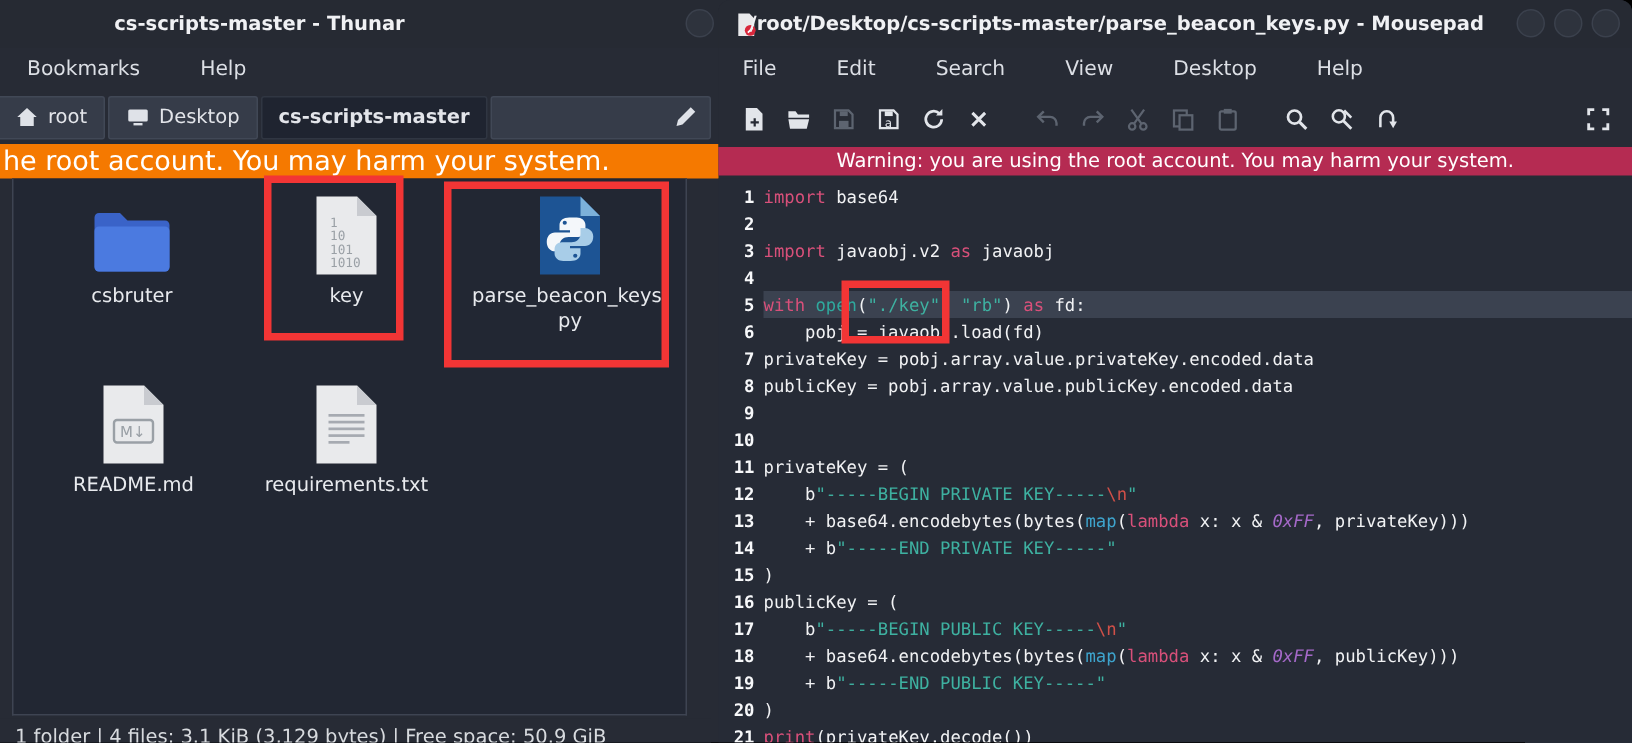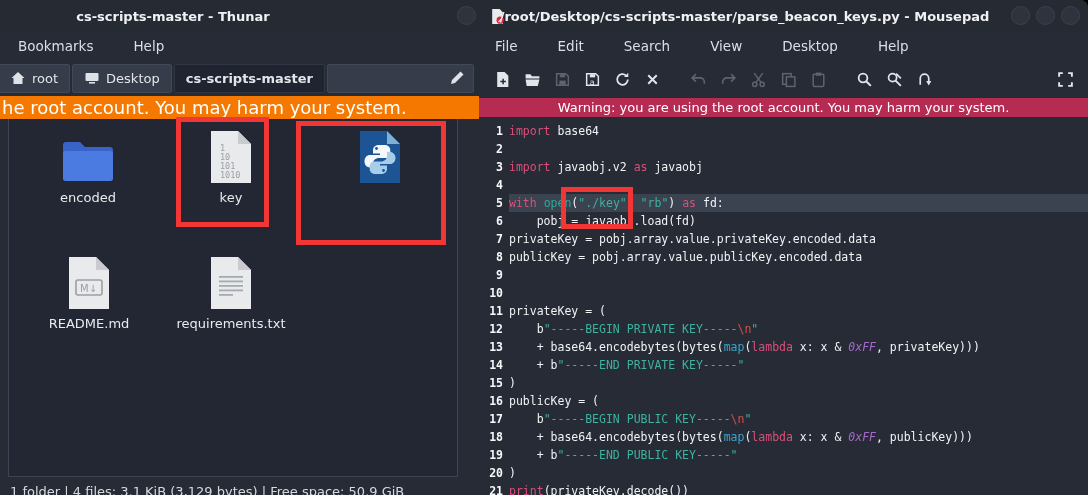--- a/index.html
+++ b/index.html
@@ -131,21 +131,21 @@
   </div>
   <div id="t-pane">
       <div class="file-item" style="left: 24px; top: 7px; width: 110px;">
         <div class="file-icon">
           <svg width="54" height="46" viewBox="0 0 54 46">
             <path d="M2 7c0-1.7 1.3-3 3-3h14l5 5h25c1.7 0 3 1.3 3 3v28c0 1.7-1.3 3-3 3H5c-1.7 0-3-1.3-3-3z" fill="#3a63c8"></path>
             <rect x="2" y="13" width="50" height="30" rx="3" fill="#4b7ae0"></rect>
           </svg>
         </div>
         <div class="file-label">
-          <div>encoded</div>
+          <div>csbruter</div>
         </div>
       </div>
       <div class="file-item" style="left: 167px; top: 7px; width: 110px;">
         <div class="file-icon">
           <svg width="44" height="54" viewBox="0 0 44 54">
             <path d="M2 1h27l13 13v39H2z" fill="#e9eaec"></path>
             <path d="M29 1l13 13H29z" fill="#c9cbd0"></path>
             <text x="11" y="21" font-size="8.5" font-family="DejaVu Sans Mono" fill="#9aa0a6">1</text>
             <text x="11" y="30" font-size="8.5" font-family="DejaVu Sans Mono" fill="#9aa0a6">10</text>
             <text x="11" y="39" font-size="8.5" font-family="DejaVu Sans Mono" fill="#9aa0a6">101</text>
@@ -159,20 +159,24 @@
       <div class="file-item" style="left: 295px; top: 7px; width: 152px;">
         <div class="file-icon">
           <svg width="44" height="54" viewBox="0 0 44 54">
             <path d="M2 1h27l13 13v39H2z" fill="#1d5494"></path>
             <path d="M29 1l13 13H29z" fill="#7cb1da"></path>
             <path d="M21.5 15c-4 0-6.5 2-6.5 5v3.5h7V25H12c-3.2 0-5.5 2.5-5.5 6.3S8.8 37.5 12 37.5h3v-4c0-3.2 2.7-5.5 6-5.5h6.5c2.8 0 4.8-2 4.8-4.8V20c0-3-2.6-5-5.8-5z" fill="#f4f7fa"></path>
             <circle cx="18.5" cy="18.5" r="1.4" fill="#1d5494"></circle>
             <path d="M22.5 44c4 0 6.5-2 6.5-5v-3.5h-7V34H32c3.2 0 5.5-2.5 5.5-6.3S34.2 22 32 22h-3v4c0 3.2-2.7 5.5-6 5.5h-6.5c-2.8 0-4.8 2-4.8 4.8V39c0 3 2.6 5 5.8 5z" fill="#a8cde8"></path>
             <circle cx="25.5" cy="40.5" r="1.4" fill="#1d5494"></circle>
           </svg>
+        </div>
+        <div class="file-label">
+          <div>parse_beacon_keys.</div>
+          <div>py</div>
         </div>
       </div>
       <div class="file-item" style="left: 25px; top: 133px; width: 110px;">
         <div class="file-icon">
           <svg width="44" height="54" viewBox="0 0 44 54">
             <path d="M2 1h27l13 13v39H2z" fill="#e9eaec"></path>
             <path d="M29 1l13 13H29z" fill="#c9cbd0"></path>
             <rect x="9" y="24" width="26" height="15" rx="2" fill="none" stroke="#9aa0a6" stroke-width="1.6"></rect>
             <text x="13" y="35.5" font-size="10" font-family="DejaVu Sans" fill="#9aa0a6">M↓</text>
           </svg>

